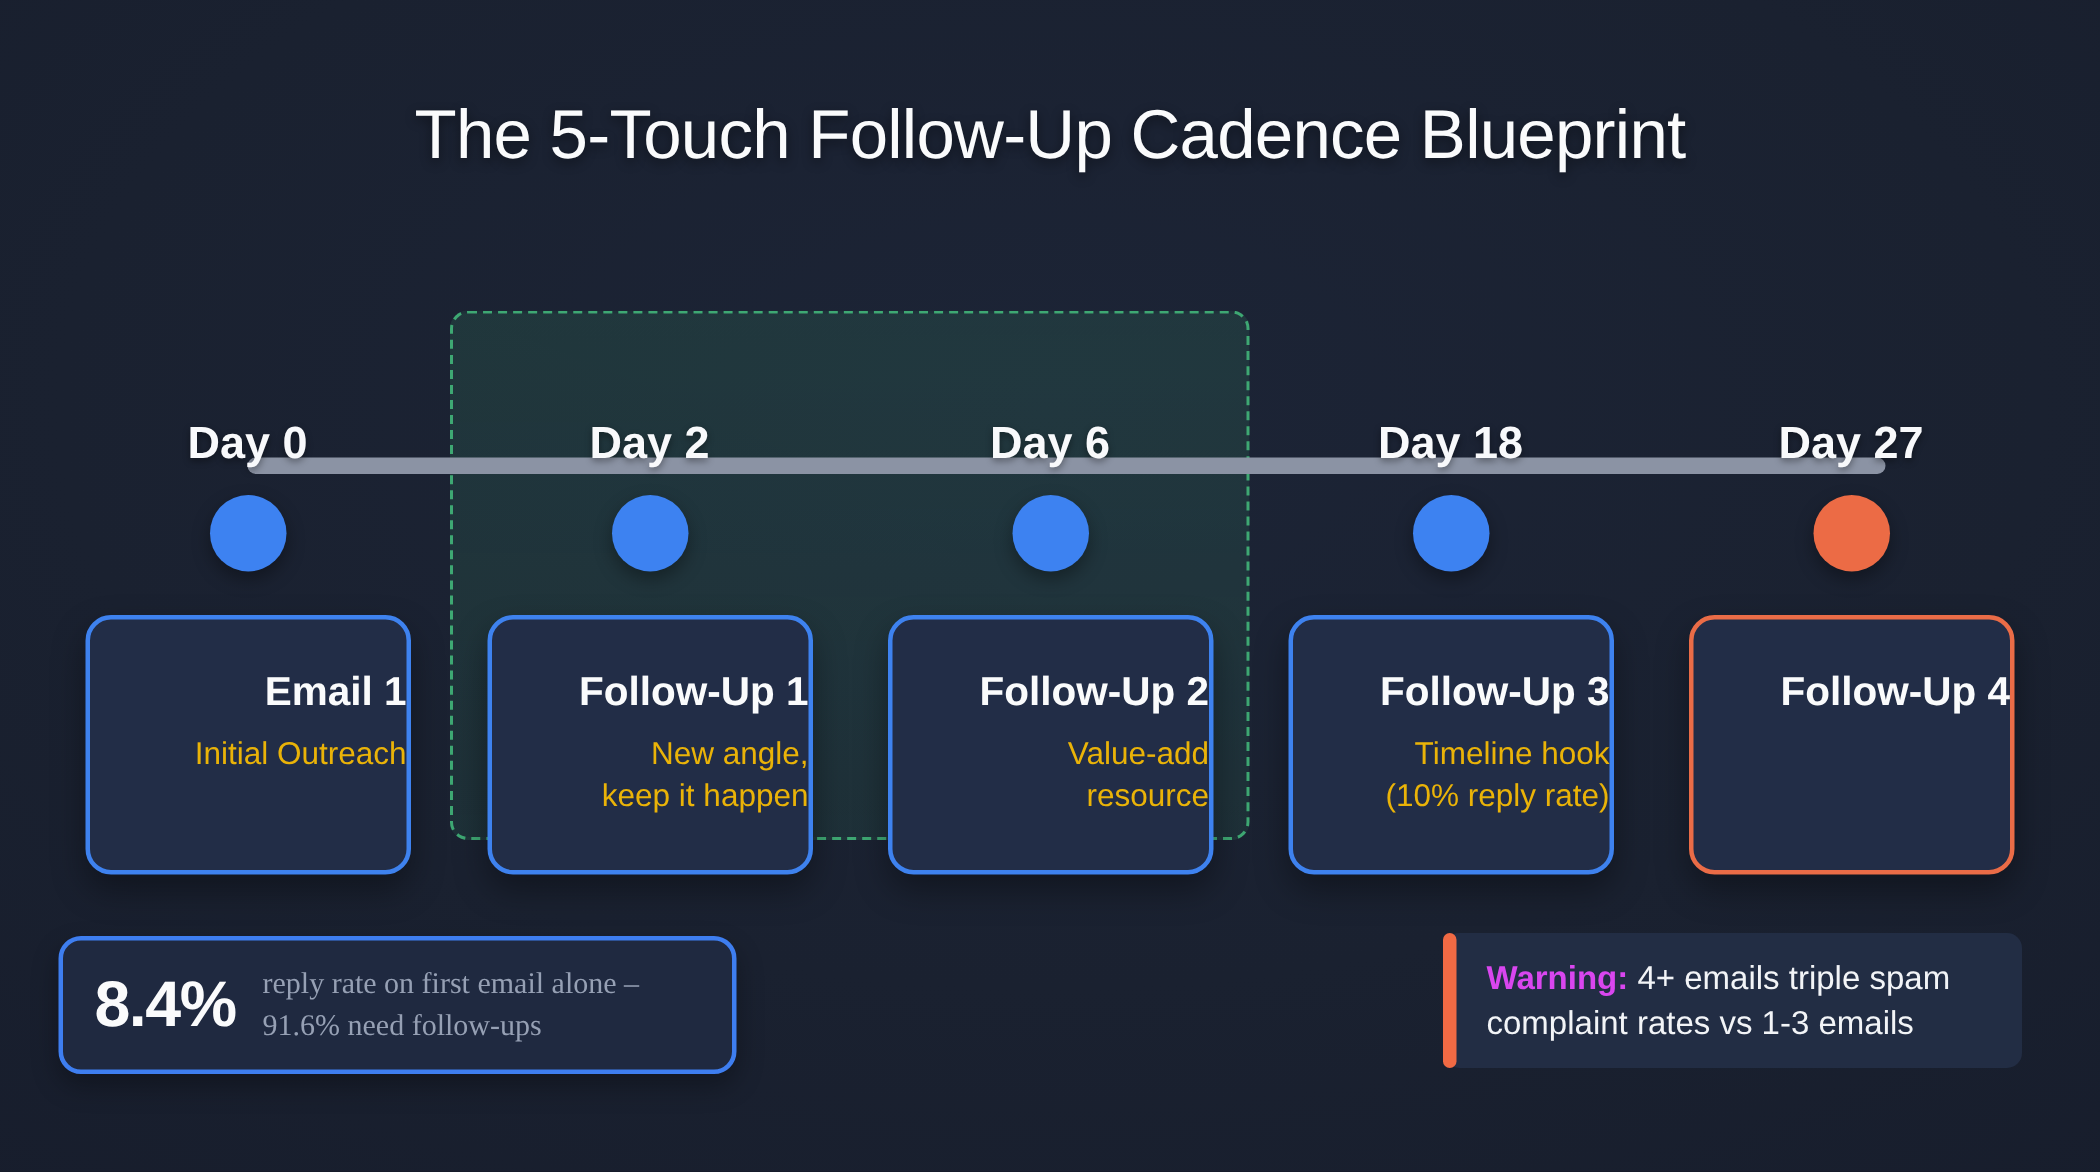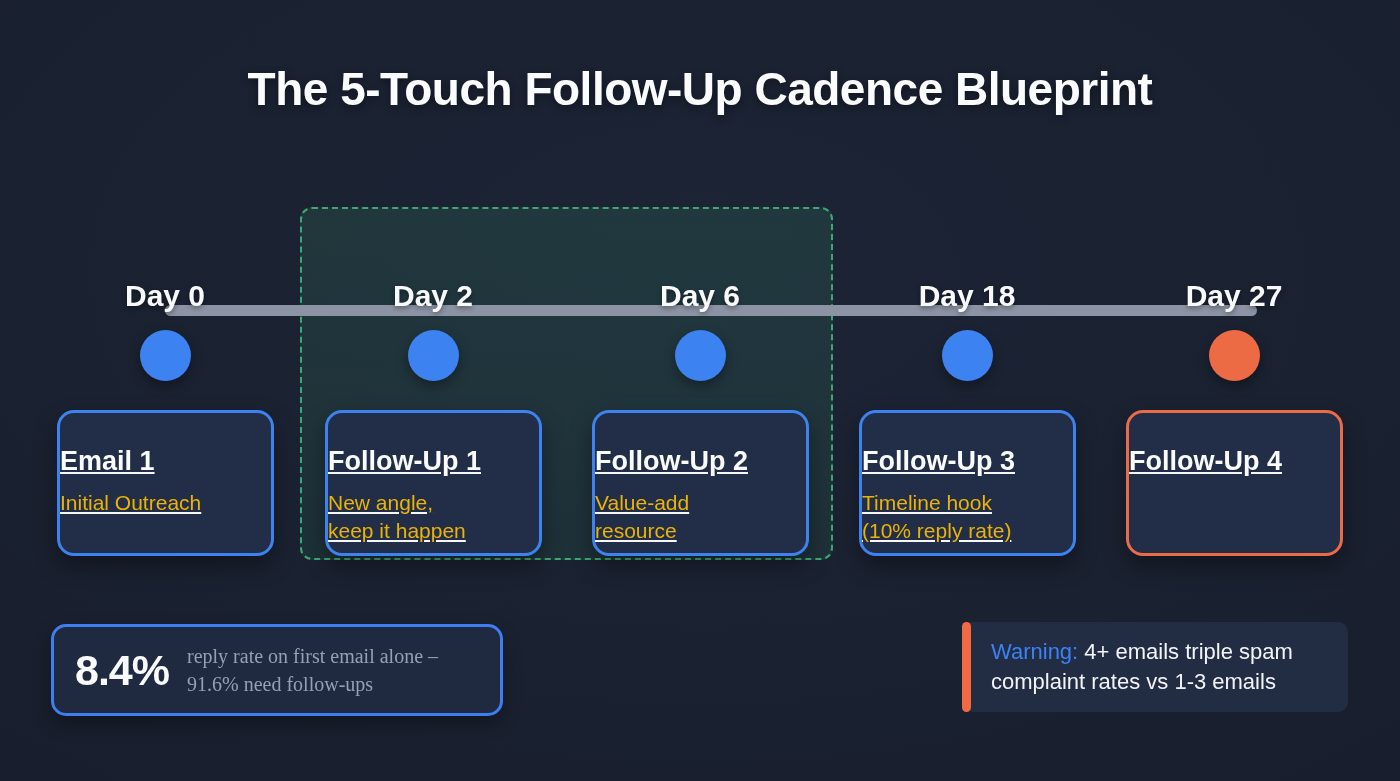--- a/index.html
+++ b/index.html
@@ -15,21 +15,21 @@
     color: #f5f7fa;
   }
 
   
   .page-title {
     position: absolute;
     top: 62px; left: 0; right: 0;
     margin: 0;
     text-align: center;
     font-size: 46px;
-    font-weight: 700;
+    font-weight: 400;
     letter-spacing: -0.5px;
     color: #fafbfc;
     text-shadow: 0 3px 8px rgba(0,0,0,0.45);
   }
 
   
   .highlight-label {
     position: absolute;
     top: 164px;
     left: 300px;
@@ -88,28 +88,27 @@
     border-radius: 50%;
     background: #3d82f1;
     box-shadow: 0 5px 12px rgba(0,0,0,0.35);
   }
   .accent-orange .dot { background: #ec6b45; }
 
   .card {
     position: absolute;
     top: 365px;
     left: calc(var(--cx) - 108px);
-    width: 217px; height: 146px;
+    width: 217px; height: 173px;
     background: #222d47;
     border: 3px solid #3e82ef;
     border-radius: 17px;
     box-shadow: 0 10px 22px rgba(0,0,0,0.35);
-    text-align: left;
+    text-align: right;
     padding-top: 33px;
-    text-decoration: underline;
   }
   .accent-orange .card { border-color: #ea6c47; }
 
   .card-title {
     font-size: 27px;
     font-weight: 700;
     color: #fafbfc;
     margin: 0 0 12px 0;
   }
   .card-subtitle {
@@ -117,21 +116,21 @@
     line-height: 1.33;
     color: #eab308;
     white-space: pre-line;
     margin: 0;
   }
   .accent-orange .card-subtitle { color: #ec6a45; }
 
   
   .stat-box {
     position: absolute;
-    left: 51px; top: 624px;
+    left: 39px; top: 624px;
     width: 452px; height: 92px;
     background: #1f2940;
     border: 3px solid #3e7ef0;
     border-radius: 15px;
     box-shadow: 0 8px 18px rgba(0,0,0,0.3);
     display: flex;
     align-items: center;
     z-index: 4;
   }
   .stat-value {
@@ -168,21 +167,21 @@
     border-radius: 6px;
     background: #f16a44;
   }
   .warning-text {
     font-size: 22px;
     line-height: 1.35;
     color: #f2f4f7;
     padding-left: 28px;
     padding-right: 12px;
   }
-  .warning-label { color: #3b82f6; font-weight: 400; }
+  .warning-label { color: #d946ef; font-weight: 700; }
 </style>
 </head>
 <body>
 
 <div class="stage">
 
   <h1 class="page-title">The 5-Touch Follow-Up Cadence Blueprint</h1>
 
   <div class="highlight-window"></div>
 

